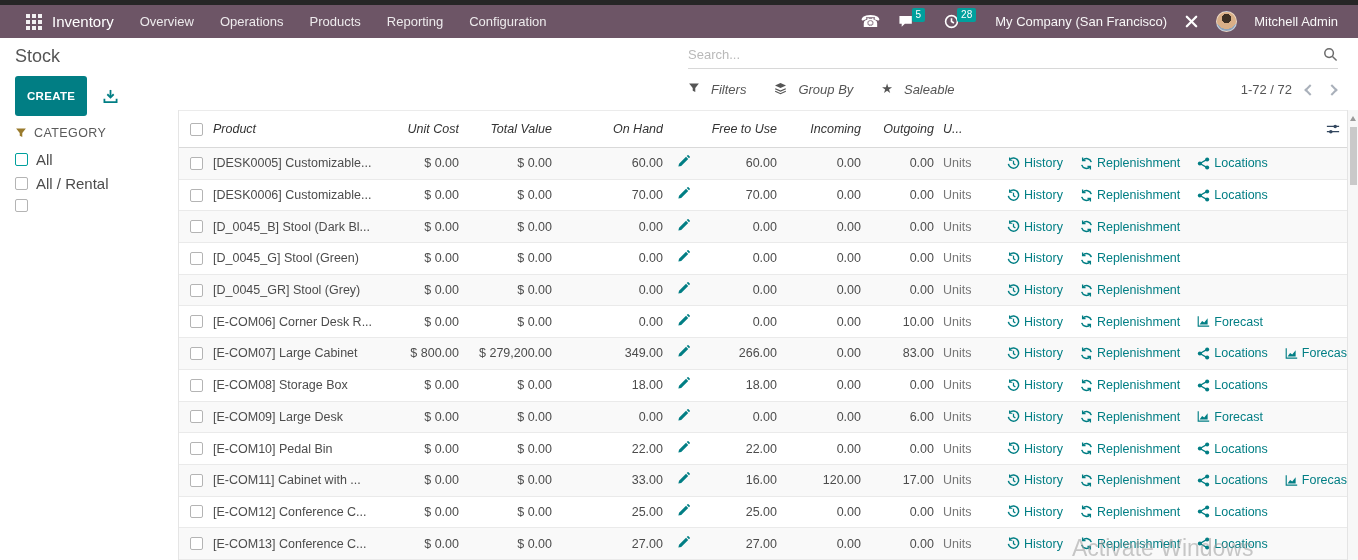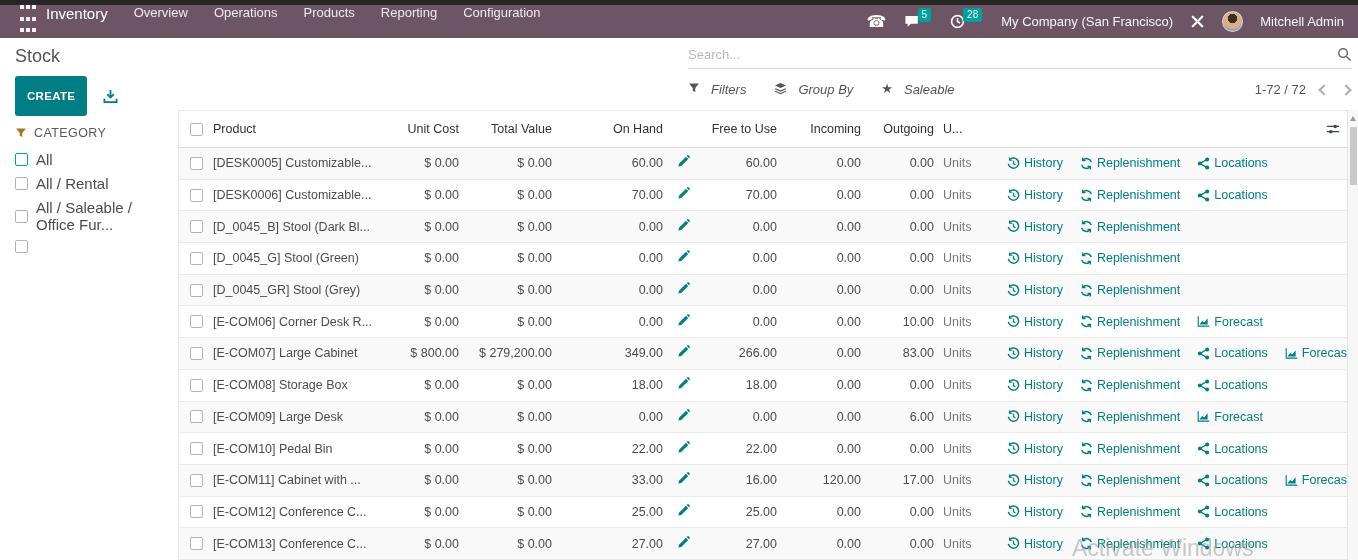--- a/index.html
+++ b/index.html
@@ -7,21 +7,21 @@
   body { font-family: "Liberation Sans", "DejaVu Sans", sans-serif; }
   .app {
     position: relative; width: 1358px; height: 560px;
     background: #fff; overflow: hidden;
     color: #4c4c4c; font-size: 12.5px;
   }
   
   .topstrip { height: 5px; background: #262626; }
   .topbar {
     height: 33px; background: var(--c-topbar, #6d5566);
-    display: flex; padding: 0 14px;
+    display: flex; align-items: center; padding: 0 20px;
     color: #fff;
   }
   .grid-icon { display: grid; grid-template-columns: repeat(3, 4px); grid-gap: 2px; margin: 0 10px 0 6px; cursor: pointer; }
   .grid-icon i { width: 4px; height: 4px; background: rgba(255,255,255,.92); display:block; }
   .app-name { font-size: 15px; font-weight: 400; color: #fff; margin-right: 26px; cursor: pointer; }
   .topmenus { display: flex; gap: 26px; font-size: 13px; color: rgba(255,255,255,.88); }
   .topmenus span { cursor: pointer; }
   .top-right { margin-left: auto; display: flex; align-items: center; gap: 17px; font-size: 13px; }
   .tb-ic { display: inline-flex; align-items: center; color: #fff; cursor: pointer; position: relative; }
   .tb-ic svg { display: block; }
@@ -39,21 +39,21 @@
   
   .control-panel { position: relative; height: 72px; background: #fff; }
   .cp-title { position: absolute; left: 15px; top: 8px; font-size: 18px; color: #555; font-weight: 400; }
   .cp-buttons { position: absolute; left: 15px; top: 38px; display: flex; align-items: center; gap: 16px; }
   .btn-create {
     background: var(--c-accent, #017e84); color: #fff; border: none; cursor: pointer;
     font-size: 11.5px; font-weight: 700; letter-spacing: .3px;
     padding: 14px 12px; border-radius: 3px; font-family: inherit;
   }
   .export-ic { color: var(--c-accent, #017e84); cursor: pointer; display: inline-flex; }
-  .cp-right { position: absolute; left: 688px; right: 6px; top: 2px; }
+  .cp-right { position: absolute; left: 688px; right: 20px; top: 2px; }
   .searchbar { display: flex; align-items: center; border-bottom: 1px solid #d8d8d8; height: 29px; }
   .searchbar input {
     flex: 1; border: none; outline: none; font-size: 13px; color: #4c4c4c;
     font-family: inherit; background: transparent;
   }
   .searchbar input::placeholder { color: #b9b9b9; }
   .search-ic { color: #6b6b6b; display: inline-flex; cursor: pointer; }
   .cp-row2 { position: relative; display: flex; align-items: center; gap: 28px; margin-top: 13px; color: #555; font-size: 13px; }
   .cp-tool { display: inline-flex; align-items: flex-start; gap: 11px; cursor: pointer; font-style: italic; }
   .cp-tool svg, .cp-tool .star { color: #555; }
@@ -72,21 +72,21 @@
   .cb {
     width: 13px; height: 13px; border: 1px solid #b4b4b4; border-radius: 2px;
     background: #fff; display: inline-block; flex: none; cursor: pointer;
   }
   .cat-item:first-child .cb { border-color: var(--c-badge, #00a09d); }
   
   .table-wrap { flex: 1; border-left: 1px solid #e5e5e5; position: relative; overflow: hidden; padding-right: 11px; }
   .thead {
     display: flex; align-items: center; height: 38px;
     border-top: 1px solid #ebebeb; border-bottom: 1px solid #d9d9d9;
-    color: #333; font-size: 12.5px; position: relative;
+    color: #333; font-size: 12.5px; position: relative; font-style: italic;
   }
   .thead .col { cursor: pointer; }
   .col { white-space: nowrap; overflow: hidden; }
   .col-cb { width: 34px; display: flex; justify-content: center; flex: none; }
   .col-product { width: 164px; flex: none; }
   .col-unitcost { width: 82px; text-align: right; flex: none; }
   .col-total { width: 93px; text-align: right; flex: none; }
   .col-onhand { width: 111px; text-align: right; flex: none; }
   .col-pencil { width: 40px; text-align: center; flex: none; }
   .col-free { width: 74px; text-align: right; flex: none; }
@@ -249,24 +249,20 @@
   <div class="cat-item">
     <span class="cb"></span>
     <span>All</span>
   </div>
 
   <div class="cat-item">
     <span class="cb"></span>
     <span>All / Rental</span>
   </div>
 
-  <div class="cat-item">
-    <span class="cb"></span>
-    <span>All / Saleable / Office Fur...</span>
-  </div>
 
   <div class="cat-item">
     <span class="cb"></span>
   </div>
 </div>
     </aside>
 
     <section class="table-wrap">
       <div class="thead">
         <div class="col col-cb">

